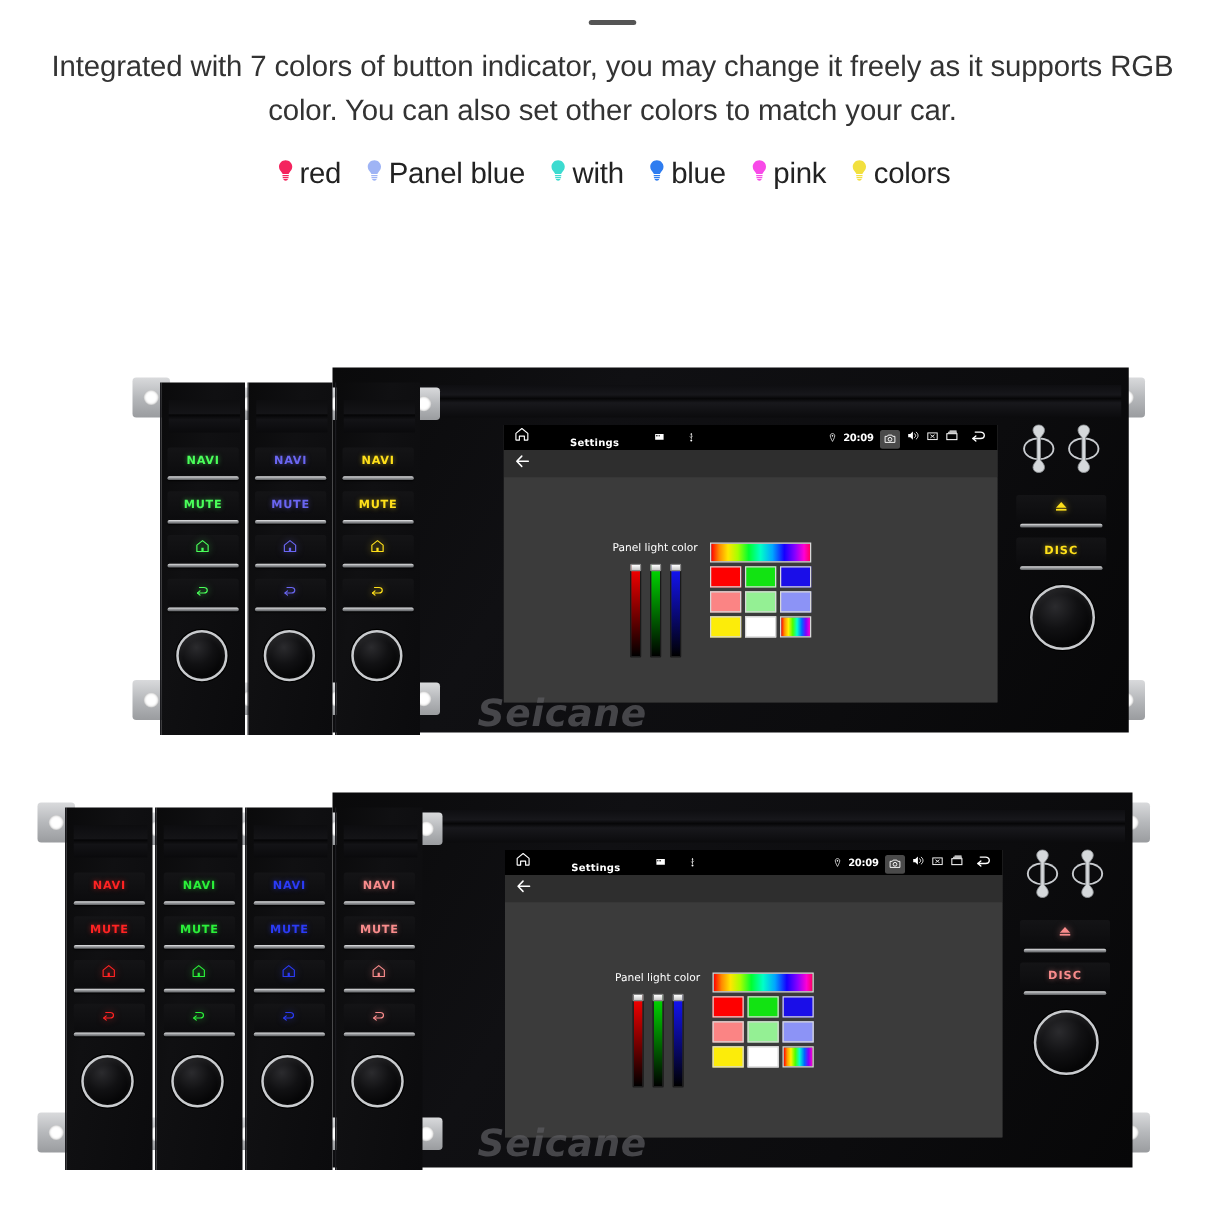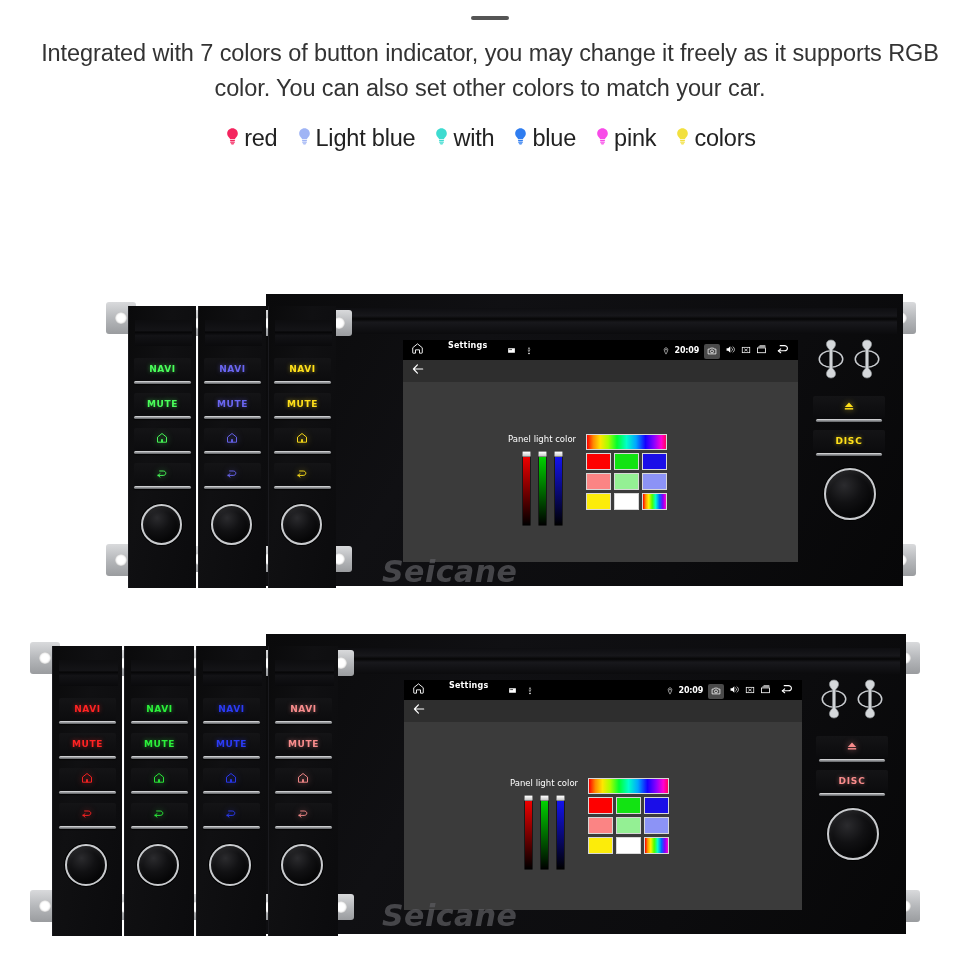--- a/index.html
+++ b/index.html
@@ -132,21 +132,21 @@
     z-index: 5;
   }
   .statusbar {
     display: flex;
     align-items: center;
     background: #000000;
     height: 20px;
     padding: 0 8px;
     gap: 0;
   }
-  .sb-left { display: flex; align-items: flex-start; gap: 4px; }
+  .sb-left { display: flex; align-items: flex-end; gap: 12px; }
   .sb-title {
     color: #ffffff;
     font-size: 8px;
     font-weight: bold;
     font-family: "DejaVu Sans", sans-serif;
     letter-spacing: 0.2px;
     margin-left: 20px;
   }
   .sb-spacer { flex: 1; }
   .sb-right { display: flex; align-items: center; gap: 5px; }
@@ -179,21 +179,21 @@
     height: calc(100% - 42px);
   }
 
   
   .picker {
     position: absolute;
     display: flex;
     align-items: flex-start;
     gap: 10px;
   }
-  .picker-left { display: flex; flex-direction: column; align-items: center; margin-left: 18px; }
+  .picker-left { display: flex; flex-direction: column; align-items: center; }
   .picker-label {
     color: #ffffff;
     font-size: 8.5px;
     font-family: "DejaVu Sans", sans-serif;
     white-space: nowrap;
     margin-bottom: 7px;
   }
   .sliders { display: flex; gap: 7px; }
   .slider {
     width: 9px; height: 75px;
@@ -265,21 +265,21 @@
           </svg></span>
         <span class="legend-label">red</span>
       </div>
       <div class="legend-item">
         <span class="bulb-wrap"><svg viewBox="0 0 24 24" width="17" height="28" xmlns="http://www.w3.org/2000/svg">
             <path fill="#9fb4f5" d="M12 1C7.8 1 4.5 4.3 4.5 8.4c0 2.9 1.7 4.7 2.9 6 .7.8 1.1 1.3 1.1 2.1h7c0-.8.4-1.3 1.1-2.1 1.2-1.3 2.9-3.1 2.9-6C19.5 4.3 16.2 1 12 1z"></path>
             <rect x="8.3" y="17.6" width="7.4" height="1.5" rx=".7" fill="#9fb4f5"></rect>
             <rect x="8.6" y="19.9" width="6.8" height="1.5" rx=".7" fill="#9fb4f5"></rect>
             <path fill="#9fb4f5" d="M9.4 22.2h5.2c-.3 1.1-1.3 1.9-2.6 1.9s-2.3-.8-2.6-1.9z"></path>
           </svg></span>
-        <span class="legend-label">Light blue</span>
+        <span class="legend-label">Panel blue</span>
       </div>
       <div class="legend-item">
         <span class="bulb-wrap"><svg viewBox="0 0 24 24" width="17" height="28" xmlns="http://www.w3.org/2000/svg">
             <path fill="#3ddbd0" d="M12 1C7.8 1 4.5 4.3 4.5 8.4c0 2.9 1.7 4.7 2.9 6 .7.8 1.1 1.3 1.1 2.1h7c0-.8.4-1.3 1.1-2.1 1.2-1.3 2.9-3.1 2.9-6C19.5 4.3 16.2 1 12 1z"></path>
             <rect x="8.3" y="17.6" width="7.4" height="1.5" rx=".7" fill="#3ddbd0"></rect>
             <rect x="8.6" y="19.9" width="6.8" height="1.5" rx=".7" fill="#3ddbd0"></rect>
             <path fill="#3ddbd0" d="M9.4 22.2h5.2c-.3 1.1-1.3 1.9-2.6 1.9s-2.3-.8-2.6-1.9z"></path>
           </svg></span>
         <span class="legend-label">with</span>
       </div>

